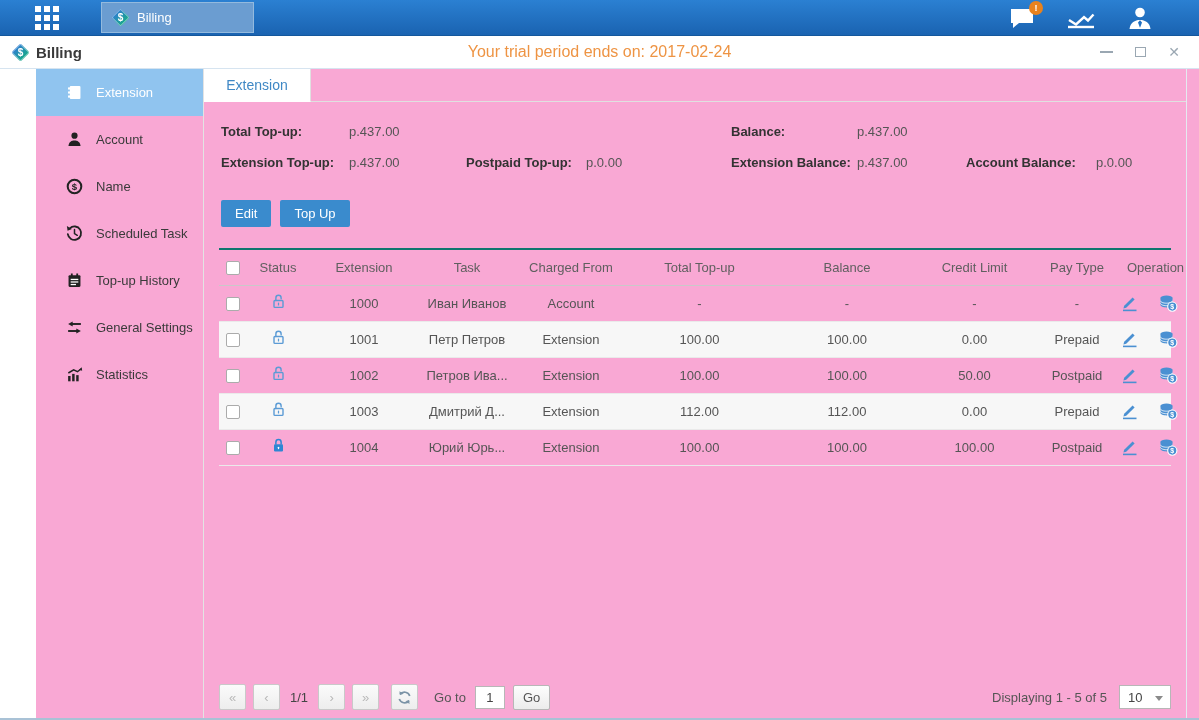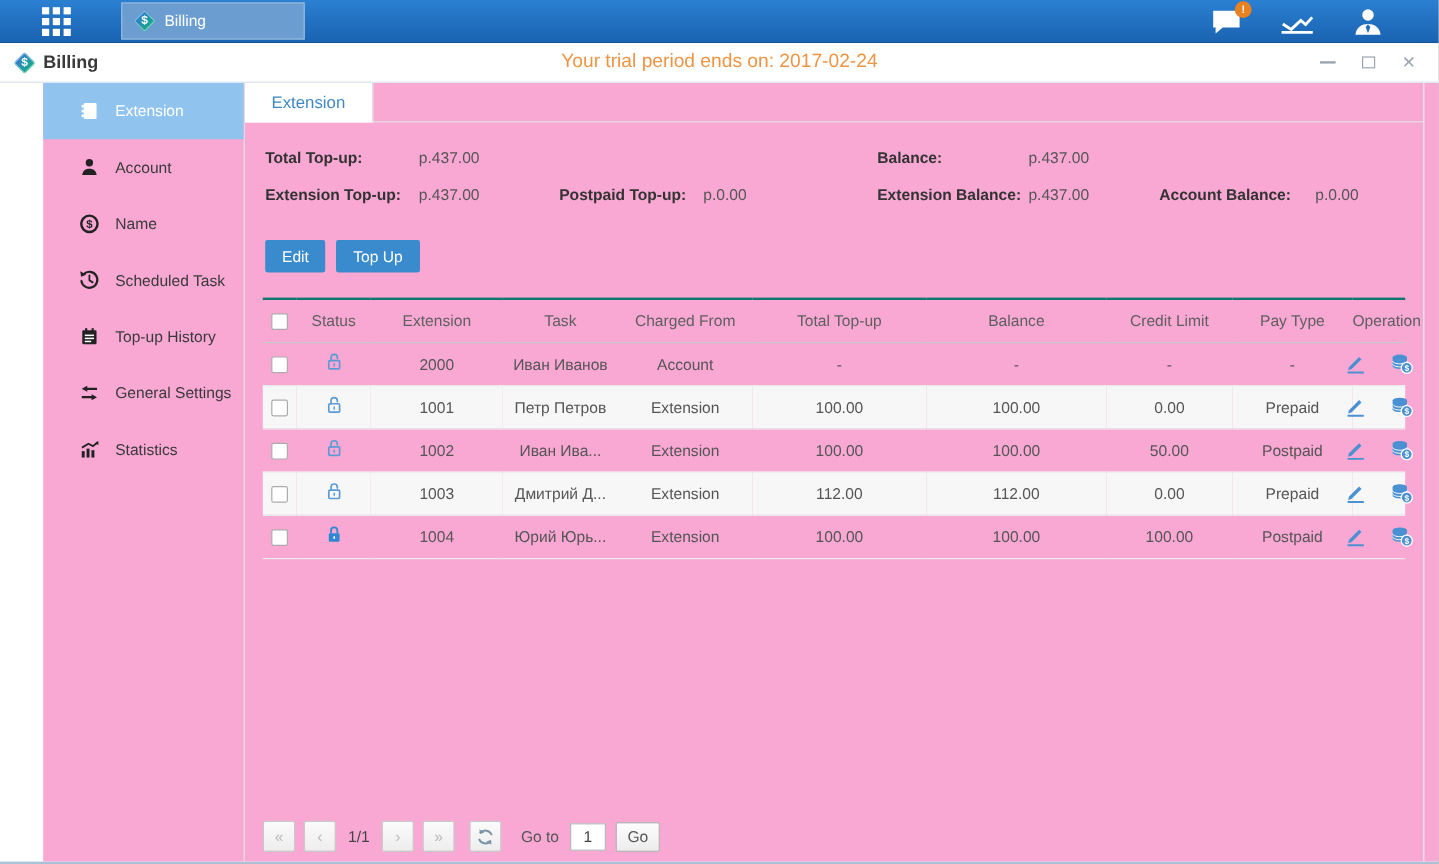--- a/index.html
+++ b/index.html
@@ -278,21 +278,21 @@
           <tr>
             <td><span class="cb"></span></td>
             <td><span class="status-icon unlocked">
               <svg class="svg-unlocked" width="15" height="17" viewBox="0 0 16 17">
                     <path d="M5.2 7.4V4.7a2.8 2.8 0 0 1 5.6 0v.8" fill="none" stroke="#5b9bd5" stroke-width="1.5" stroke-linecap="round"></path>
                     <rect x="3.2" y="7.4" width="9.6" height="7.4" rx="1" fill="none" stroke="#5b9bd5" stroke-width="1.5"></rect>
                     <path d="M8 10.2v2" stroke="#5b9bd5" stroke-width="1.3" stroke-linecap="round"></path>
                   </svg>
 
             </span></td>
-            <td>2000</td>
+            <td>1000</td>
             <td>Иван Иванов</td>
             <td>Account</td>
             <td>-</td>
             <td>-</td>
             <td>-</td>
             <td>-</td>
             <td>
                 <span class="ops">
               <span class="op-icon">
                     <svg width="19" height="17" viewBox="0 0 19 17">
@@ -355,21 +355,21 @@
             <td><span class="cb"></span></td>
             <td><span class="status-icon unlocked">
               <svg class="svg-unlocked" width="15" height="17" viewBox="0 0 16 17">
                     <path d="M5.2 7.4V4.7a2.8 2.8 0 0 1 5.6 0v.8" fill="none" stroke="#5b9bd5" stroke-width="1.5" stroke-linecap="round"></path>
                     <rect x="3.2" y="7.4" width="9.6" height="7.4" rx="1" fill="none" stroke="#5b9bd5" stroke-width="1.5"></rect>
                     <path d="M8 10.2v2" stroke="#5b9bd5" stroke-width="1.3" stroke-linecap="round"></path>
                   </svg>
 
             </span></td>
             <td>1002</td>
-            <td>Иван Ива...</td>
+            <td>Петров Ива...</td>
             <td>Extension</td>
             <td>100.00</td>
             <td>100.00</td>
             <td>50.00</td>
             <td>Postpaid</td>
             <td>
                 <span class="ops">
               <span class="op-icon">
                     <svg width="19" height="17" viewBox="0 0 19 17">
                       <path d="M4.2 10.8L12.6 2.4l2 2L6.2 12.8l-2.8.8z" fill="#4a90d2"></path>
@@ -478,17 +478,24 @@
           <svg width="15" height="15" viewBox="0 0 16 16">
               <path d="M13.6 6.3A6 6 0 0 0 3.2 4.6" fill="none" stroke="#7b93a6" stroke-width="1.8"></path>
               <path d="M2.6 1.2l.5 4.2 4-1.3z" fill="#7b93a6"></path>
               <path d="M2.4 9.7a6 6 0 0 0 10.4 1.7" fill="none" stroke="#7b93a6" stroke-width="1.8"></path>
               <path d="M13.4 14.8l-.5-4.2-4 1.3z" fill="#7b93a6"></path>
             </svg>
         </span>
         <span class="goto-label">Go to</span>
         <input class="goto-input" value="1" style="">
         <button class="go-btn">Go</button>
+        <div class="pg-right">
+          <span>Displaying 1 - 5 of 5</span>
+          <span class="pagesize">
+            <span>10</span>
+            <span class="tri"></span>
+          </span>
+        </div>
       </div>
 
     </div>
   </div>
 </div>
 
 </body></html>

